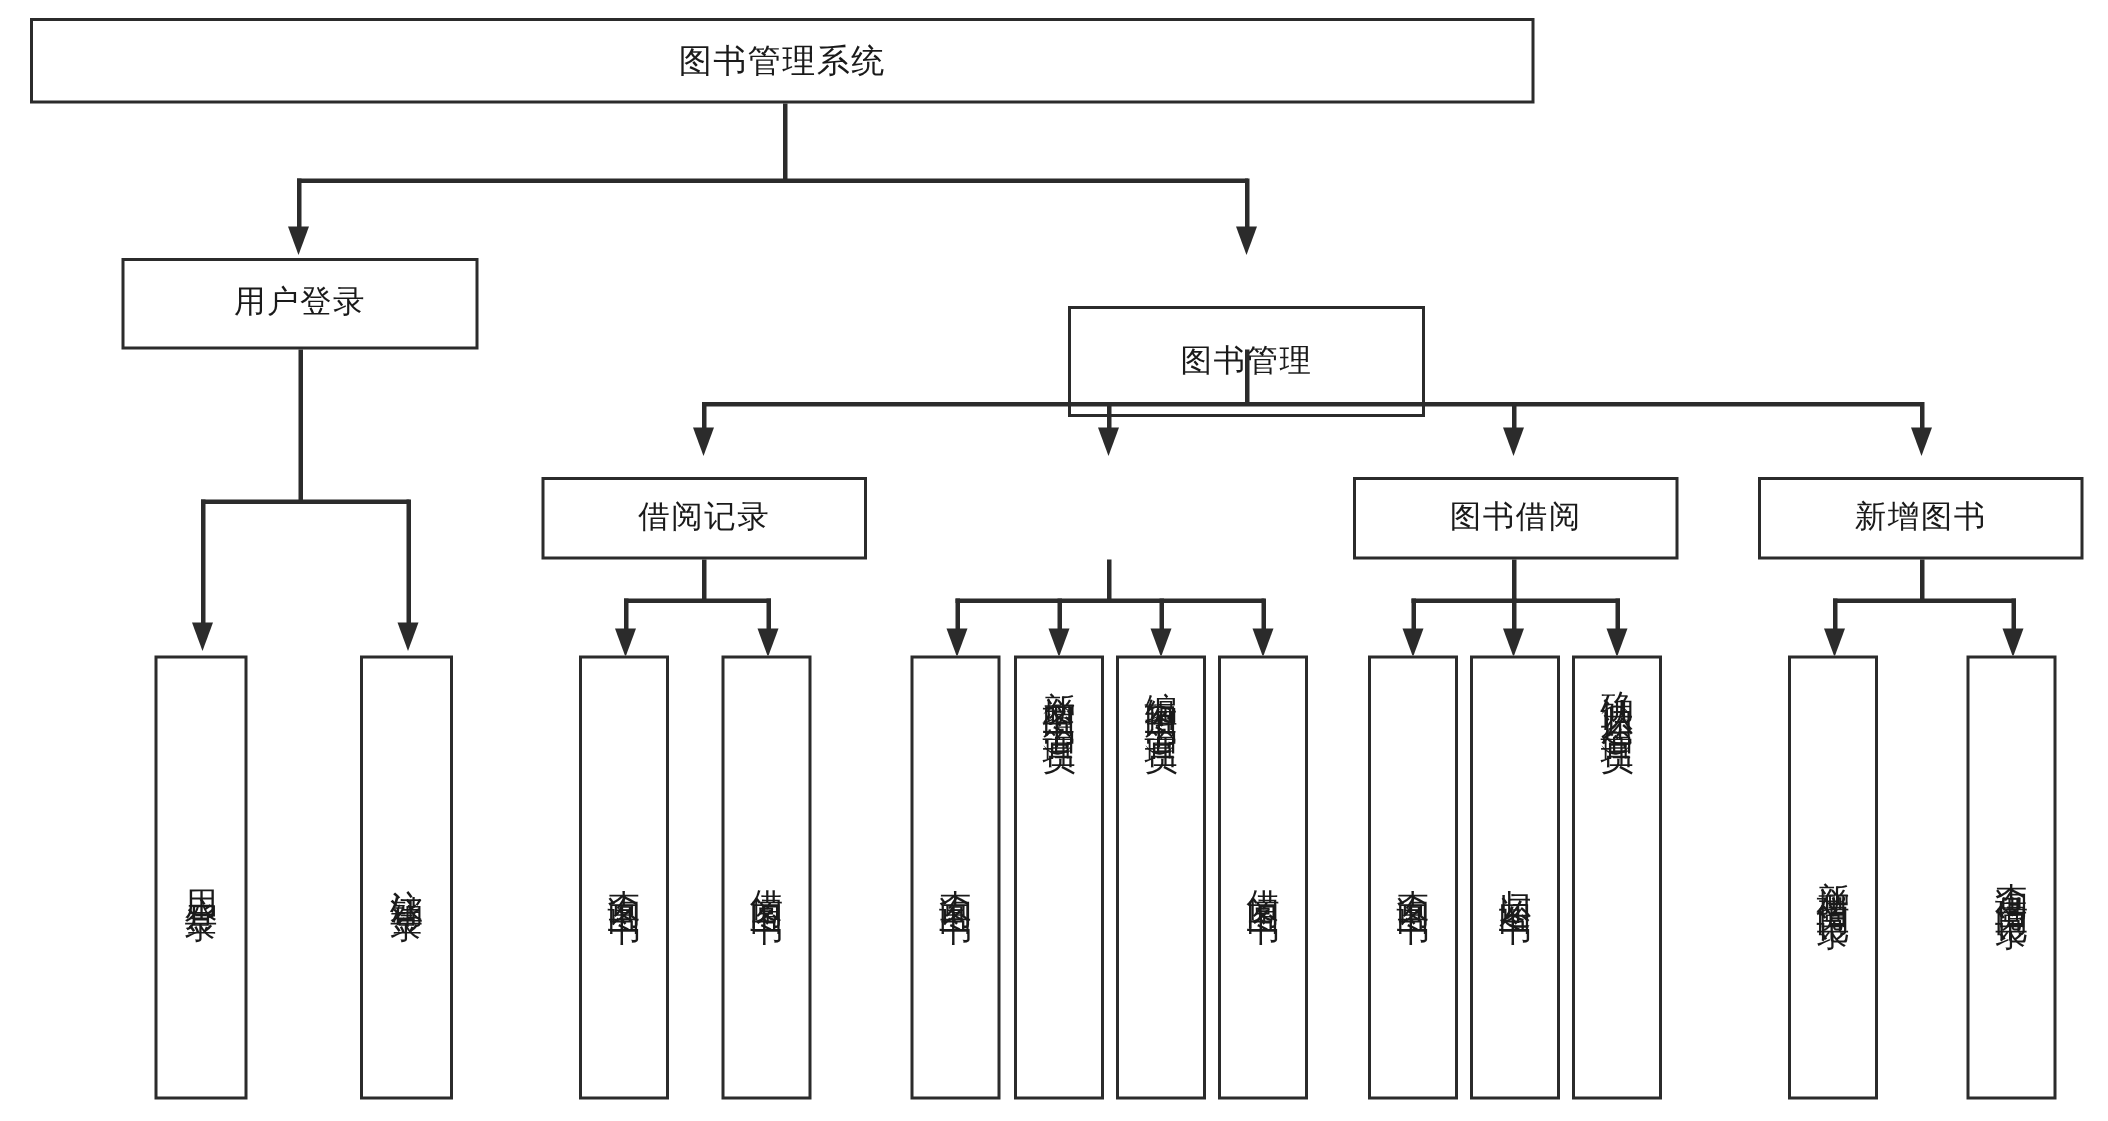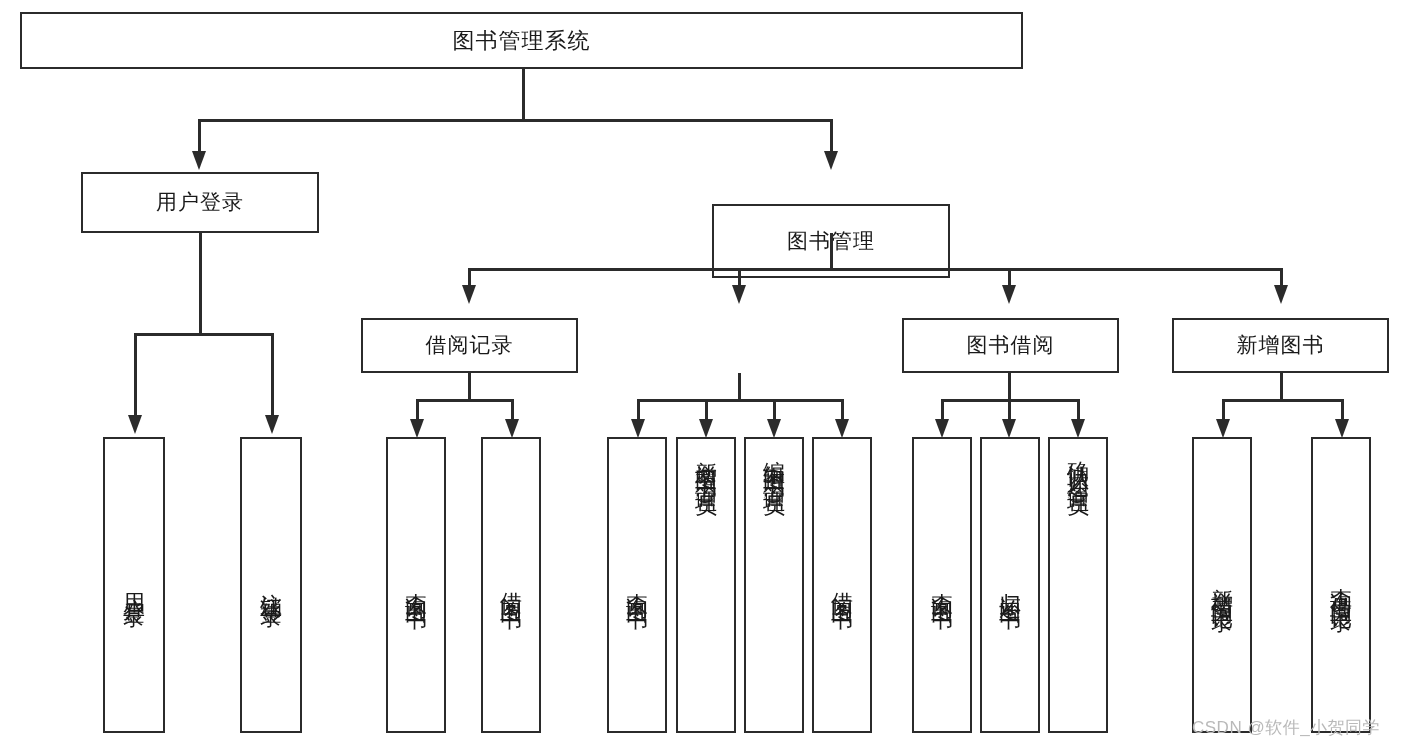--- a/index.html
+++ b/index.html
@@ -204,15 +204,14 @@
     <span class="label">确认归还（管理员）</span>
   </div>
 
   <div class="node vert" style="left:1192px; top:437px; width:60px; height:296px;">
     <span class="label">新增借阅记录</span>
   </div>
   <div class="node vert" style="left:1311px; top:437px; width:60px; height:296px;">
     <span class="label">查询借阅记录</span>
   </div>
 
-  <div class="watermark" style="left:1192px; top:716px;">CSDN @软件_小贺同学</div>
 
 </div>
 
 </body></html>

